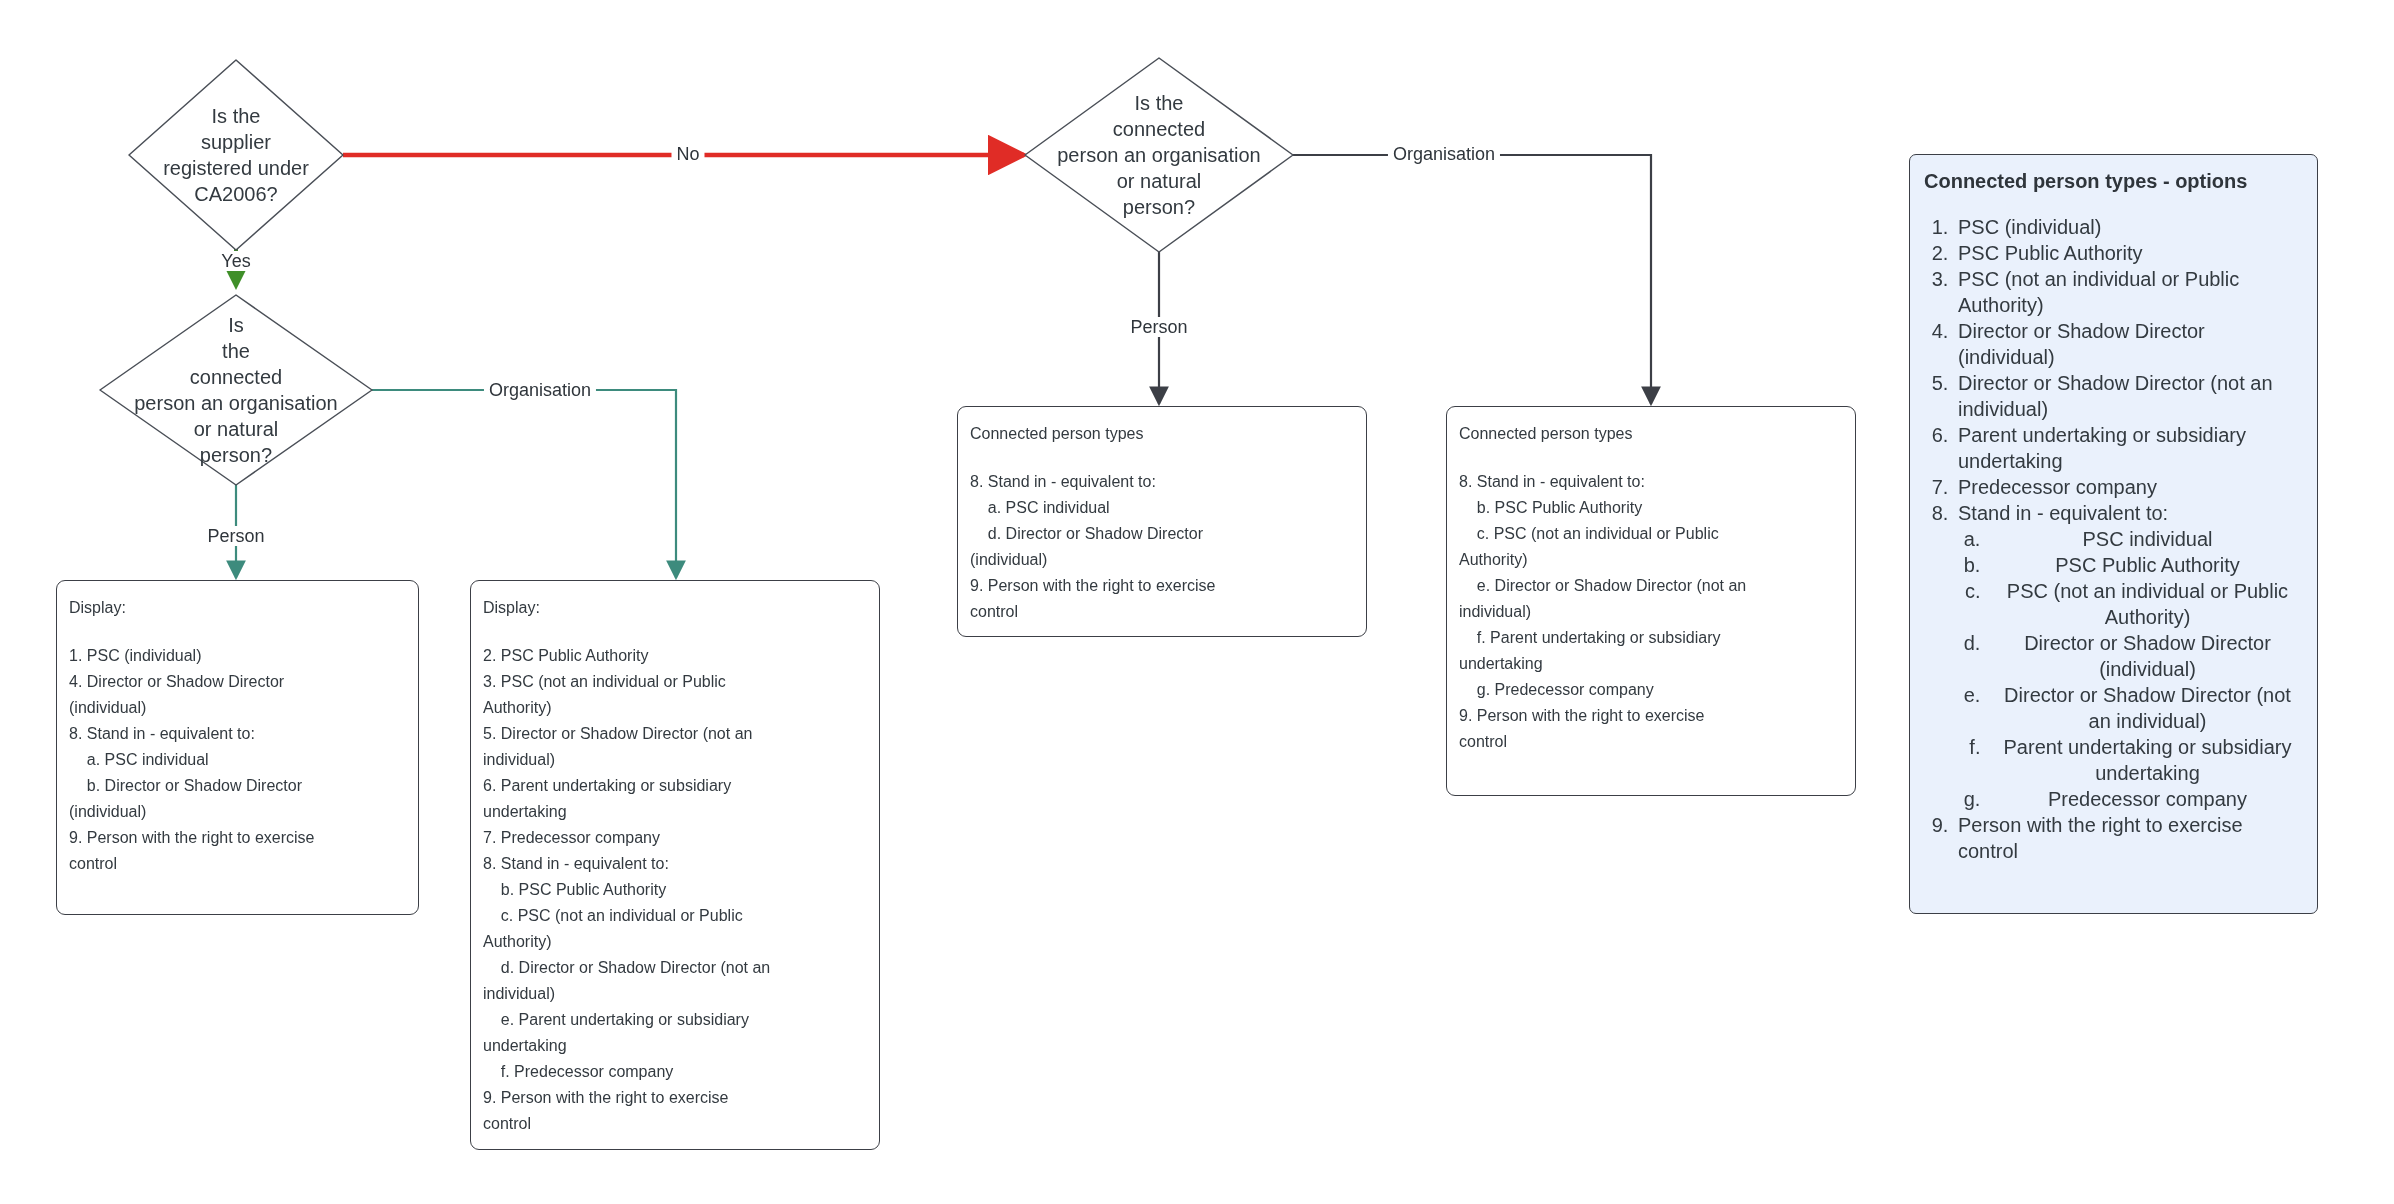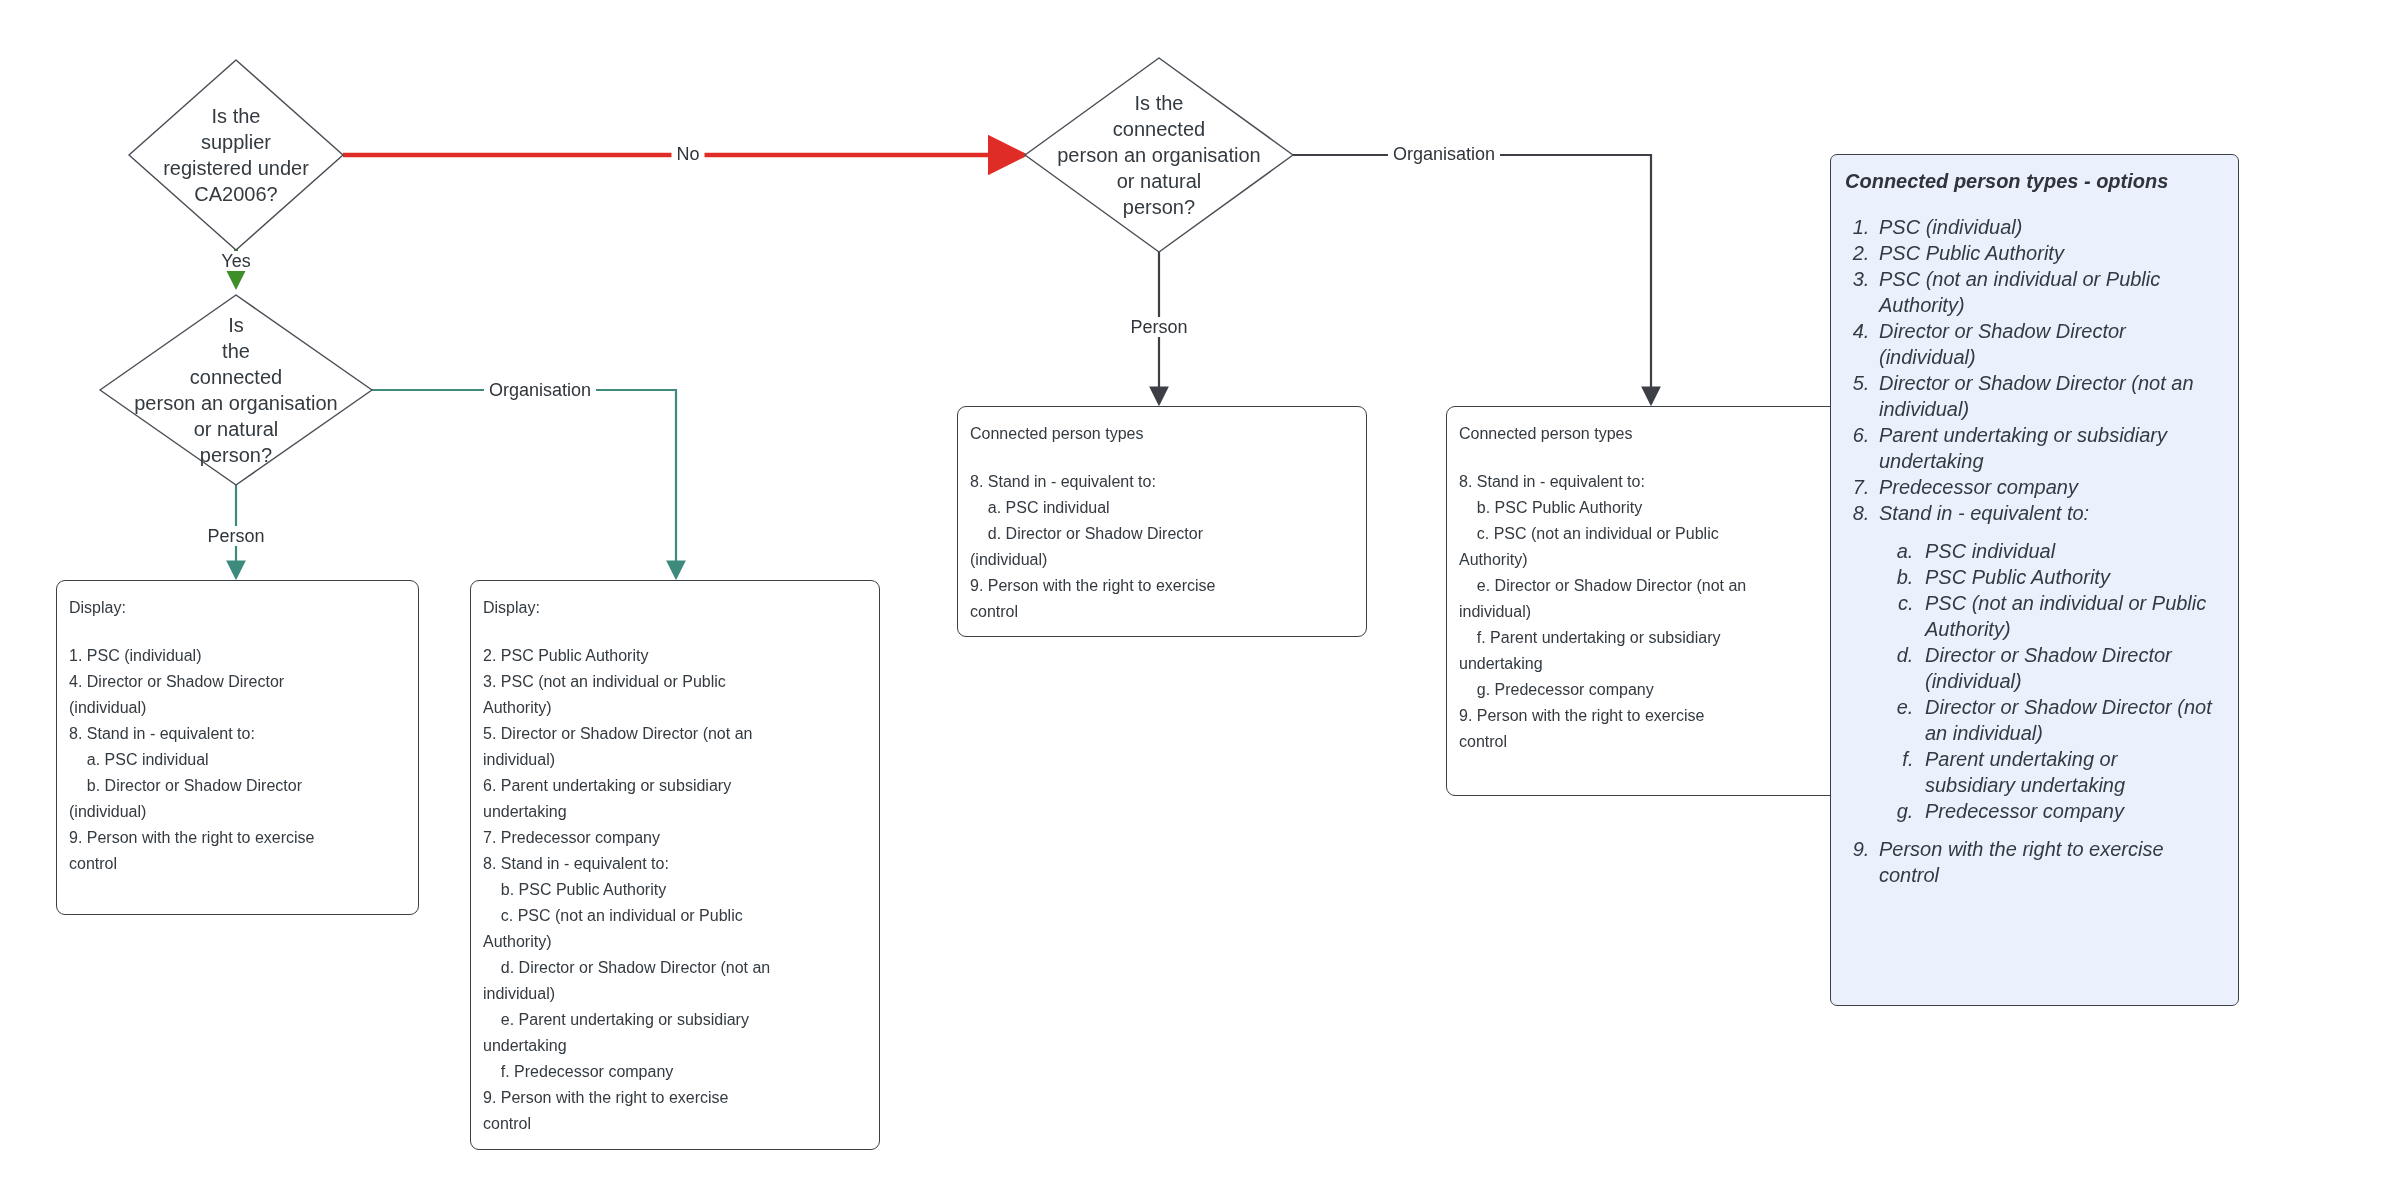--- a/index.html
+++ b/index.html
@@ -84,23 +84,24 @@
     color: #2f353b;
   }
   .legend ol.lvl1 {
     margin: 20px 0 0 0;
     padding-left: 30px;
     font-size: 20px;
     line-height: 26px;
   }
   .legend ol.lvl1 > li { padding-left: 4px; }
   .legend ol.lvl2 {
-    margin: 12px;
+    margin: 0;
     padding-left: 28px;
     list-style-type: lower-alpha;
+    text-align: center;
   }
   .legend ol.lvl2 > li { padding-left: 6px; }
 
   
   .edge-label {
     position: absolute;
     font-size: 18px;
     font-weight: normal;
     color: #2f353b;
     background: #ffffff;
@@ -265,21 +266,21 @@
         <span class="ln">    e. Director or Shadow Director (not an</span>
         <span class="ln">individual)</span>
         <span class="ln">    f. Parent undertaking or subsidiary</span>
         <span class="ln">undertaking</span>
         <span class="ln">    g. Predecessor company</span>
         <span class="ln">9. Person with the right to exercise</span>
         <span class="ln">control</span>
       </div>
   </div>
 
-  <div class="legend" style="left:1830px; top:154px; width:409px; height:852px;font-style:italic;">
+  <div class="legend" style="left:1909px; top:154px; width:409px; height:760px;">
     <div class="legend-title">Connected person types - options</div>
     <ol class="lvl1">
         <li><span>PSC (individual)</span></li>
         <li><span>PSC Public Authority</span></li>
         <li><span>PSC (not an individual or Public Authority)</span></li>
         <li><span>Director or Shadow Director (individual)</span></li>
         <li><span>Director or Shadow Director (not an individual)</span></li>
         <li><span>Parent undertaking or subsidiary undertaking</span></li>
         <li><span>Predecessor company</span></li>
         <li><span>Stand in - equivalent to:</span><ol class="lvl2">

